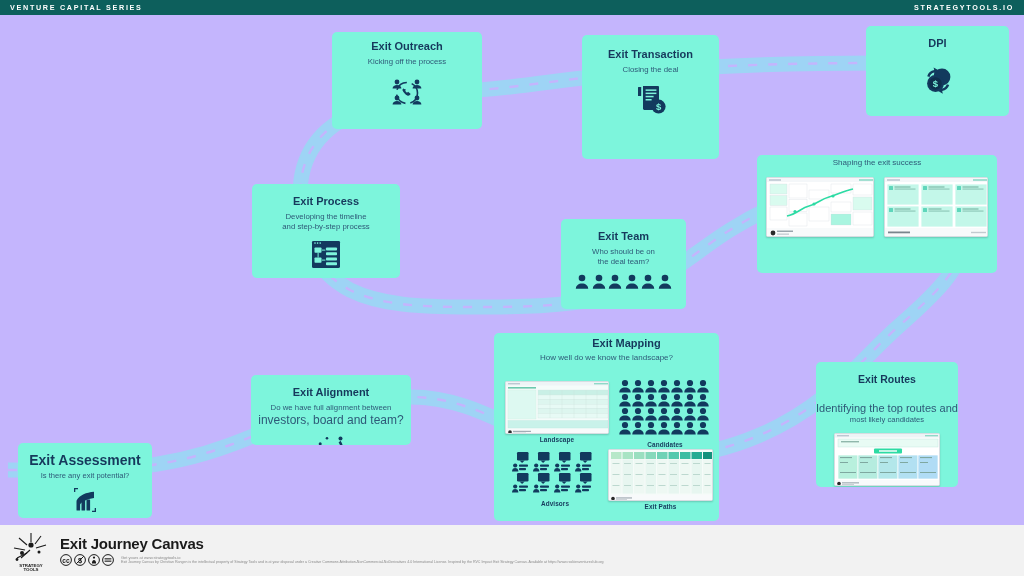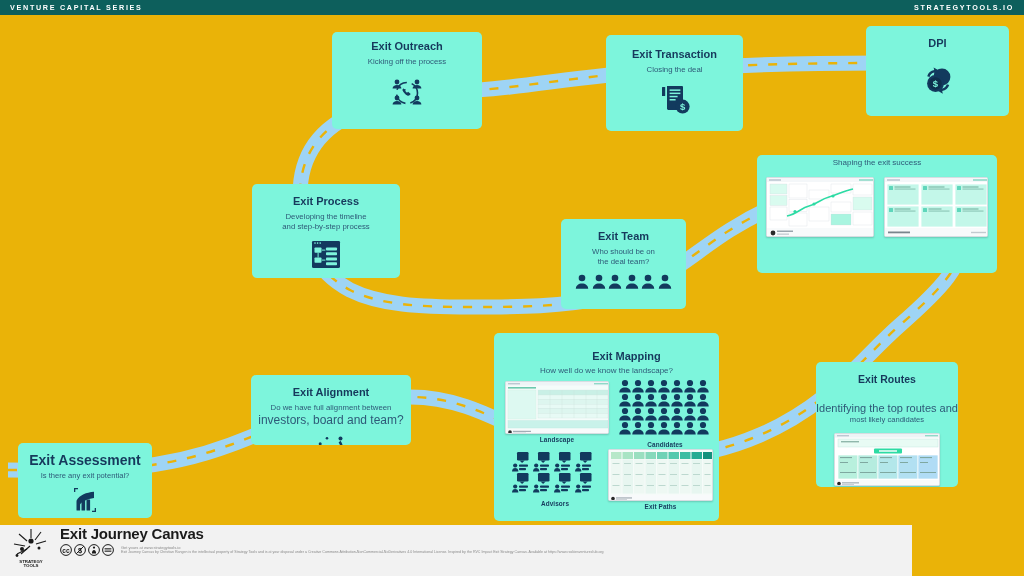--- a/index.html
+++ b/index.html
@@ -2,21 +2,21 @@
 <html><head>
 <meta charset="utf-8">
 <style>
   * { box-sizing: border-box; margin: 0; padding: 0; }
   html, body {
     width: 1024px; height: 576px;
     font-family: "Liberation Sans", sans-serif;
     background: #ffffff;
     overflow: hidden;
   }
-  #canvas { position: relative; width: 1024px; height: 576px; background: #eab308; }
+  #canvas { position: relative; width: 1024px; height: 576px; background: #c4b5fd; }
 
   
   .topbar {
     position: absolute; left: 0; top: 0; width: 1024px; height: 15px;
     background: #0d5f5c; display: flex; align-items: center;
     justify-content: space-between; padding: 0 10px;
   }
   .topbar span {
     color: #ffffff; font-size: 7.2px; font-weight: bold; letter-spacing: 1.7px;
   }
@@ -43,22 +43,22 @@
     background: #ffffff; border: 0.6px solid #d7dde2; border-radius: 1.5px;
     box-shadow: 0 1px 2px rgba(0,0,0,0.18); position: relative; overflow: hidden;
   }
   .cap {
     font-size: 6.4px; font-weight: bold; color: #16395c;
     text-align: center; margin-top: 2px; letter-spacing: 0.1px;
   }
 
   
   .footer {
-    position: absolute; left: 0; top: 525px; width: 912px; height: 51px;
-    background: #f2f2f2; display: flex; align-items: flex-start;
+    position: absolute; left: 0; top: 525px; width: 1024px; height: 51px;
+    background: #f2f2f2; display: flex; align-items: center;
   }
   .footer-logo { width: 46px; height: 44px; margin-left: 8px; position: relative; }
   .footer-text { margin-left: 6px; }
   .footer-title { font-size: 15px; font-weight: bold; color: #1a1a1a; letter-spacing: -0.2px; }
   .cc-row { display: flex; align-items: center; margin-top: 2px; }
   .cc-icons { display: flex; gap: 2px; }
   .legal { margin-left: 7px; line-height: 1.35; }
   .legal div { font-size: 3.6px; color: #8a8a8a; white-space: nowrap; }
   .legal div.l1 { font-size: 4px; color: #8a8a8a; }
 </style>
@@ -112,21 +112,21 @@
           <circle cx="8" cy="22" r="2.4"></circle>
             <path d="M3.6 28.5c0-2.4 2-3.6 4.4-3.6s4.4 1.2 4.4 3.6z"></path>
           <circle cx="28" cy="22" r="2.4"></circle>
             <path d="M23.6 28.5c0-2.4 2-3.6 4.4-3.6s4.4 1.2 4.4 3.6z"></path>
           <path d="M14.2 12.4c-.7.7-.9 1.6-.4 2.5 1 1.9 2.6 3.5 4.5 4.5.9.5 1.8.2 2.5-.5l.9-.9-2.6-2.2-1.1 1c-.7-.5-1.4-1.2-1.9-2l1-1.1z"></path>
         </g>
       </svg>
     </div>
   </div>
 
-  <div class="card" style="left:606px; top:35px; width:137px; height:96px;">
+  <div class="card" style="left:582px; top:35px; width:137px; height:124px;">
     <div class="title" style="font-size:11px; margin-top:13px;">Exit Transaction</div>
     <div class="sub" style="font-size:7.8px; margin-top:4px;">Closing the deal</div>
     <div class="icon-wrap" style="margin-top:9px;">
       <svg width="30" height="32" viewBox="0 0 30 32">
         <g class="nv">
           <rect x="2" y="3" width="3.2" height="9" rx="0.6"></rect>
           <path d="M7 2h15a1 1 0 0 1 1 1v21c0 1.2-.9 2-2.1 2H8.4C7.5 26 7 25.2 7 24.3z"></path>
           <g fill="#7df5dc">
             <rect x="9.6" y="5.4" width="10.8" height="1.5"></rect>
             <rect x="9.6" y="8.6" width="10.8" height="1.5"></rect>
@@ -303,21 +303,21 @@
           </g>
           <rect x="0" y="50" width="104" height="10" fill="#f8fafb"></rect>
           <rect x="3" y="53.5" width="22" height="1.8" fill="#7a858d"></rect>
           <rect x="86" y="53.8" width="15" height="1.4" fill="#c3cad0"></rect>
         </svg>
       </div>
     </div>
   </div>
 
   <div class="card" style="left:494px; top:333px; width:225px; height:188px;">
-    <div class="title" style="font-size:11px; margin-top:17px;padding-left:40px;">Exit Mapping</div>
+    <div class="title" style="font-size:11px; margin-top:4px;padding-left:40px;">Exit Mapping</div>
     <div class="sub" style="font-size:8px; margin-top:3px;">How well do we know the landscape?</div>
 
     <div style="position:absolute; left:11px; top:48px; width:104px;">
       <div class="thumb" style="width:104px; height:53px;">
         <svg width="104" height="53" viewBox="0 0 104 53">
           <rect width="104" height="53" fill="#f4fcfa"></rect>
           <rect x="0" y="0" width="104" height="3.5" fill="#eef4f6"></rect>
           <rect x="2" y="1" width="12" height="1.4" fill="#bcc8d2"></rect>
           <rect x="88" y="1" width="14" height="1.4" fill="#8fd9c8"></rect>
           <rect x="2" y="5" width="28" height="1.6" fill="#6dc9ae"></rect>

